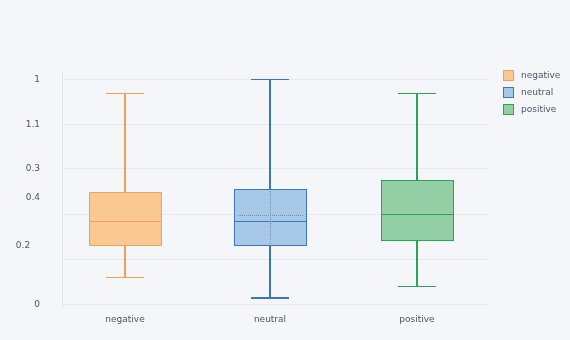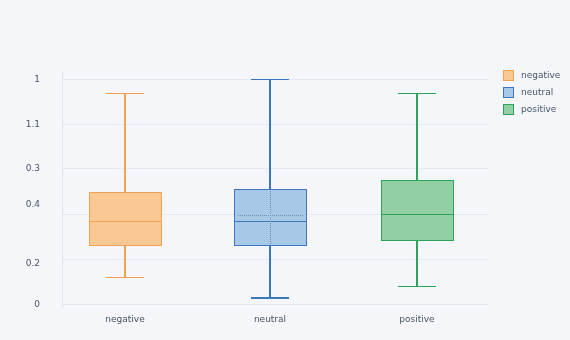--- a/index.html
+++ b/index.html
@@ -54,23 +54,23 @@
 <body>
 
 <div id="plot">
     <div class="gridline" style="left: 62px; top: 79px; width: 427px;"></div>
     <div class="ytick" style="top: 74px;">1</div>
     <div class="gridline" style="left: 62px; top: 124px; width: 427px;"></div>
     <div class="ytick" style="top: 119px;">1.1</div>
     <div class="gridline" style="left: 62px; top: 168px; width: 427px;"></div>
     <div class="ytick" style="top: 163px;">0.3</div>
     <div class="gridline" style="left: 62px; top: 214px; width: 427px;"></div>
-    <div class="ytick" style="top: 199px;">0.4</div>
+    <div class="ytick" style="top: 192px;">0.4</div>
     <div class="gridline" style="left: 62px; top: 259px; width: 427px;"></div>
-    <div class="ytick" style="top: 258px;">0.2</div>
+    <div class="ytick" style="top: 240px; text-align: center;">0.2</div>
     <div class="gridline" style="left: 62px; top: 304px; width: 427px;"></div>
     <div class="ytick" style="top: 299px;">0</div>
     <div class="axisline" style="left: 62px; top: 71px; width: 1px; height: 237px;"></div>
     <div class="whisker" style="left: 124.3px; top: 92.5px; height: 99px; background: rgb(242, 161, 84);"></div>
     <div class="whisker" style="left: 124.3px; top: 245.5px; height: 31.5px; background: rgb(242, 161, 84);"></div>
     <div class="cap" style="left: 106px; top: 92.5px; width: 38px; background: rgb(242, 161, 84);"></div>
     <div class="cap" style="left: 106px; top: 277px; width: 38px; background: rgb(242, 161, 84);"></div>
     <div class="boxrect" style="left: 88.5px; top: 191.5px; width: 73px; height: 54px; background: rgb(249, 200, 147); border-color: rgb(242, 161, 84);"></div>
     <div class="median" style="left: 88.5px; top: 220.75px; width: 73px; background: rgb(242, 161, 84);"></div>
     <div class="xtick" style="left: 70px; top: 314px;">negative</div>

